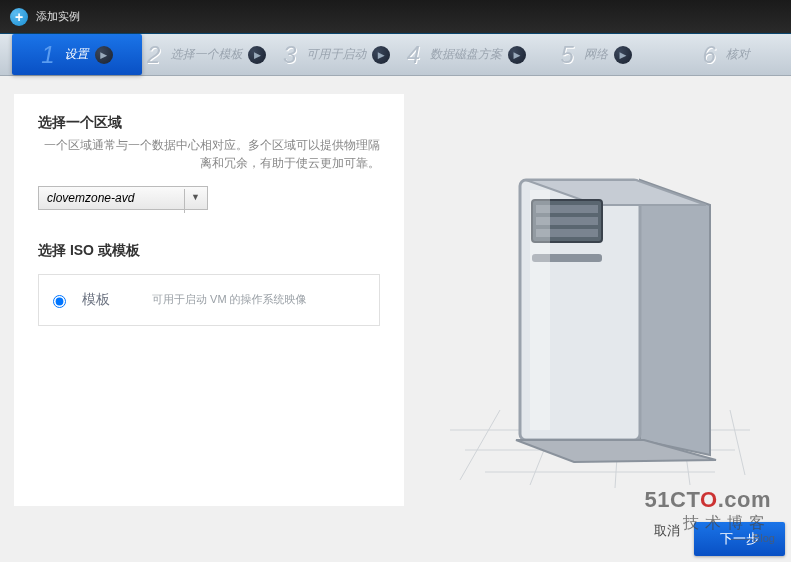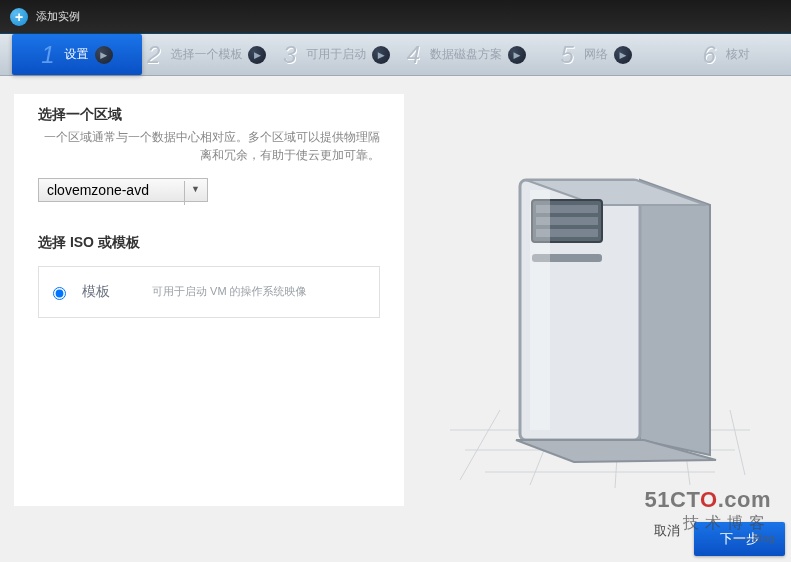--- a/index.html
+++ b/index.html
@@ -5,31 +5,31 @@
     * { margin:0; padding:0; box-sizing:border-box; font-family:"Microsoft YaHei",Arial,sans-serif; }
     body { width:791px; height:562px; background:#f0f0f0; position:relative; overflow:hidden; }
 
     .header { height:34px; background:linear-gradient(#1a1a1a,#2a2a2a); display:flex; align-items:center; padding:0 10px; border-bottom:1px solid #0a466e; }
     .header-icon { width:18px; height:18px; border-radius:50%; background:radial-gradient(circle at 30% 30%,#5dbcf0,#1a8fd4); display:flex; align-items:center; justify-content:center; color:#fff; font-weight:bold; font-size:14px; margin-right:8px; }
     .header-title { color:#e0e0e0; font-size:11px; }
 
     .steps { display:flex; height:42px; background:linear-gradient(#dfe6ec,#c0cad4); border-bottom:1px solid #a0aab4; position:relative; padding-left:12px; }
     .step { flex:1; display:flex; align-items:center; justify-content:center; color:#9aa4af; font-size:12px; position:relative; }
     .step-num { font-size:24px; font-style:italic; font-weight:300; margin-right:10px; color:#b5bfca; text-shadow:1px 1px 0 #fff; }
-    .step-label { text-align:center; line-height:1.1; }
+    .step-label { text-align:center; line-height:1.1;font-style:italic; }
     .step.active { background:linear-gradient(#1a74e8,#0950c4); color:#fff; border-radius:2px; box-shadow:0 1px 4px rgba(0,0,0,0.3); }
     .step.active .step-num { color:#5a9cf0; text-shadow:none; }
     .step-arrow { width:18px; height:18px; border-radius:50%; background:radial-gradient(circle at 30% 30%,#3a465a,#1a2230); display:flex; align-items:center; justify-content:center; color:#9ab; font-size:9px; margin-left:6px; }
 
     .content { display:flex; padding:18px 14px 0 14px; gap:18px; height:430px; }
-    .left-panel { width:390px; background:#fff; padding:12px 24px; }
+    .left-panel { width:390px; background:#fff; padding:20px 24px; }
     .section-title { font-size:14px; font-weight:bold; color:#333; margin-bottom:4px; }
     .section-desc { font-size:12px; color:#888; line-height:1.5; margin-bottom:14px;text-align:right; }
     .select-wrap { border:1px solid #bbb; background:linear-gradient(#fafafa,#e8e8e8); display:inline-block; width:170px; height:24px; position:relative; }
-    .select-wrap select { width:100%; height:100%; border:none; background:transparent; padding:0 22px 0 8px; font-size:14px; appearance:none; }
+    .select-wrap select { width:100%; height:100%; border:none; background:transparent; padding:0 22px 0 8px; font-size:12px; appearance:none;font-style:italic; }
     .select-wrap::after { content:"▼"; position:absolute; right:4px; top:2px; font-size:9px; color:#555; pointer-events:none; border-left:1px solid #bbb; padding:3px 3px 3px 6px; height:18px; }
 
     .divider { height:16px; }
     .options-box { border:1px solid #e0e0e0; }
     .option-row { display:flex; align-items:flex-start; padding:16px 14px; border-bottom:6px solid #000000; cursor:pointer; }
     .option-row:last-child { border-bottom:none; }
     .option-row input[type=radio] { margin-top:4px; margin-right:16px; }
     .opt-name { width:70px; font-size:14px; color:#6b7280; }
     .opt-desc { flex:1; font-size:11px; color:#9aa0a6; line-height:1.5; }
 

